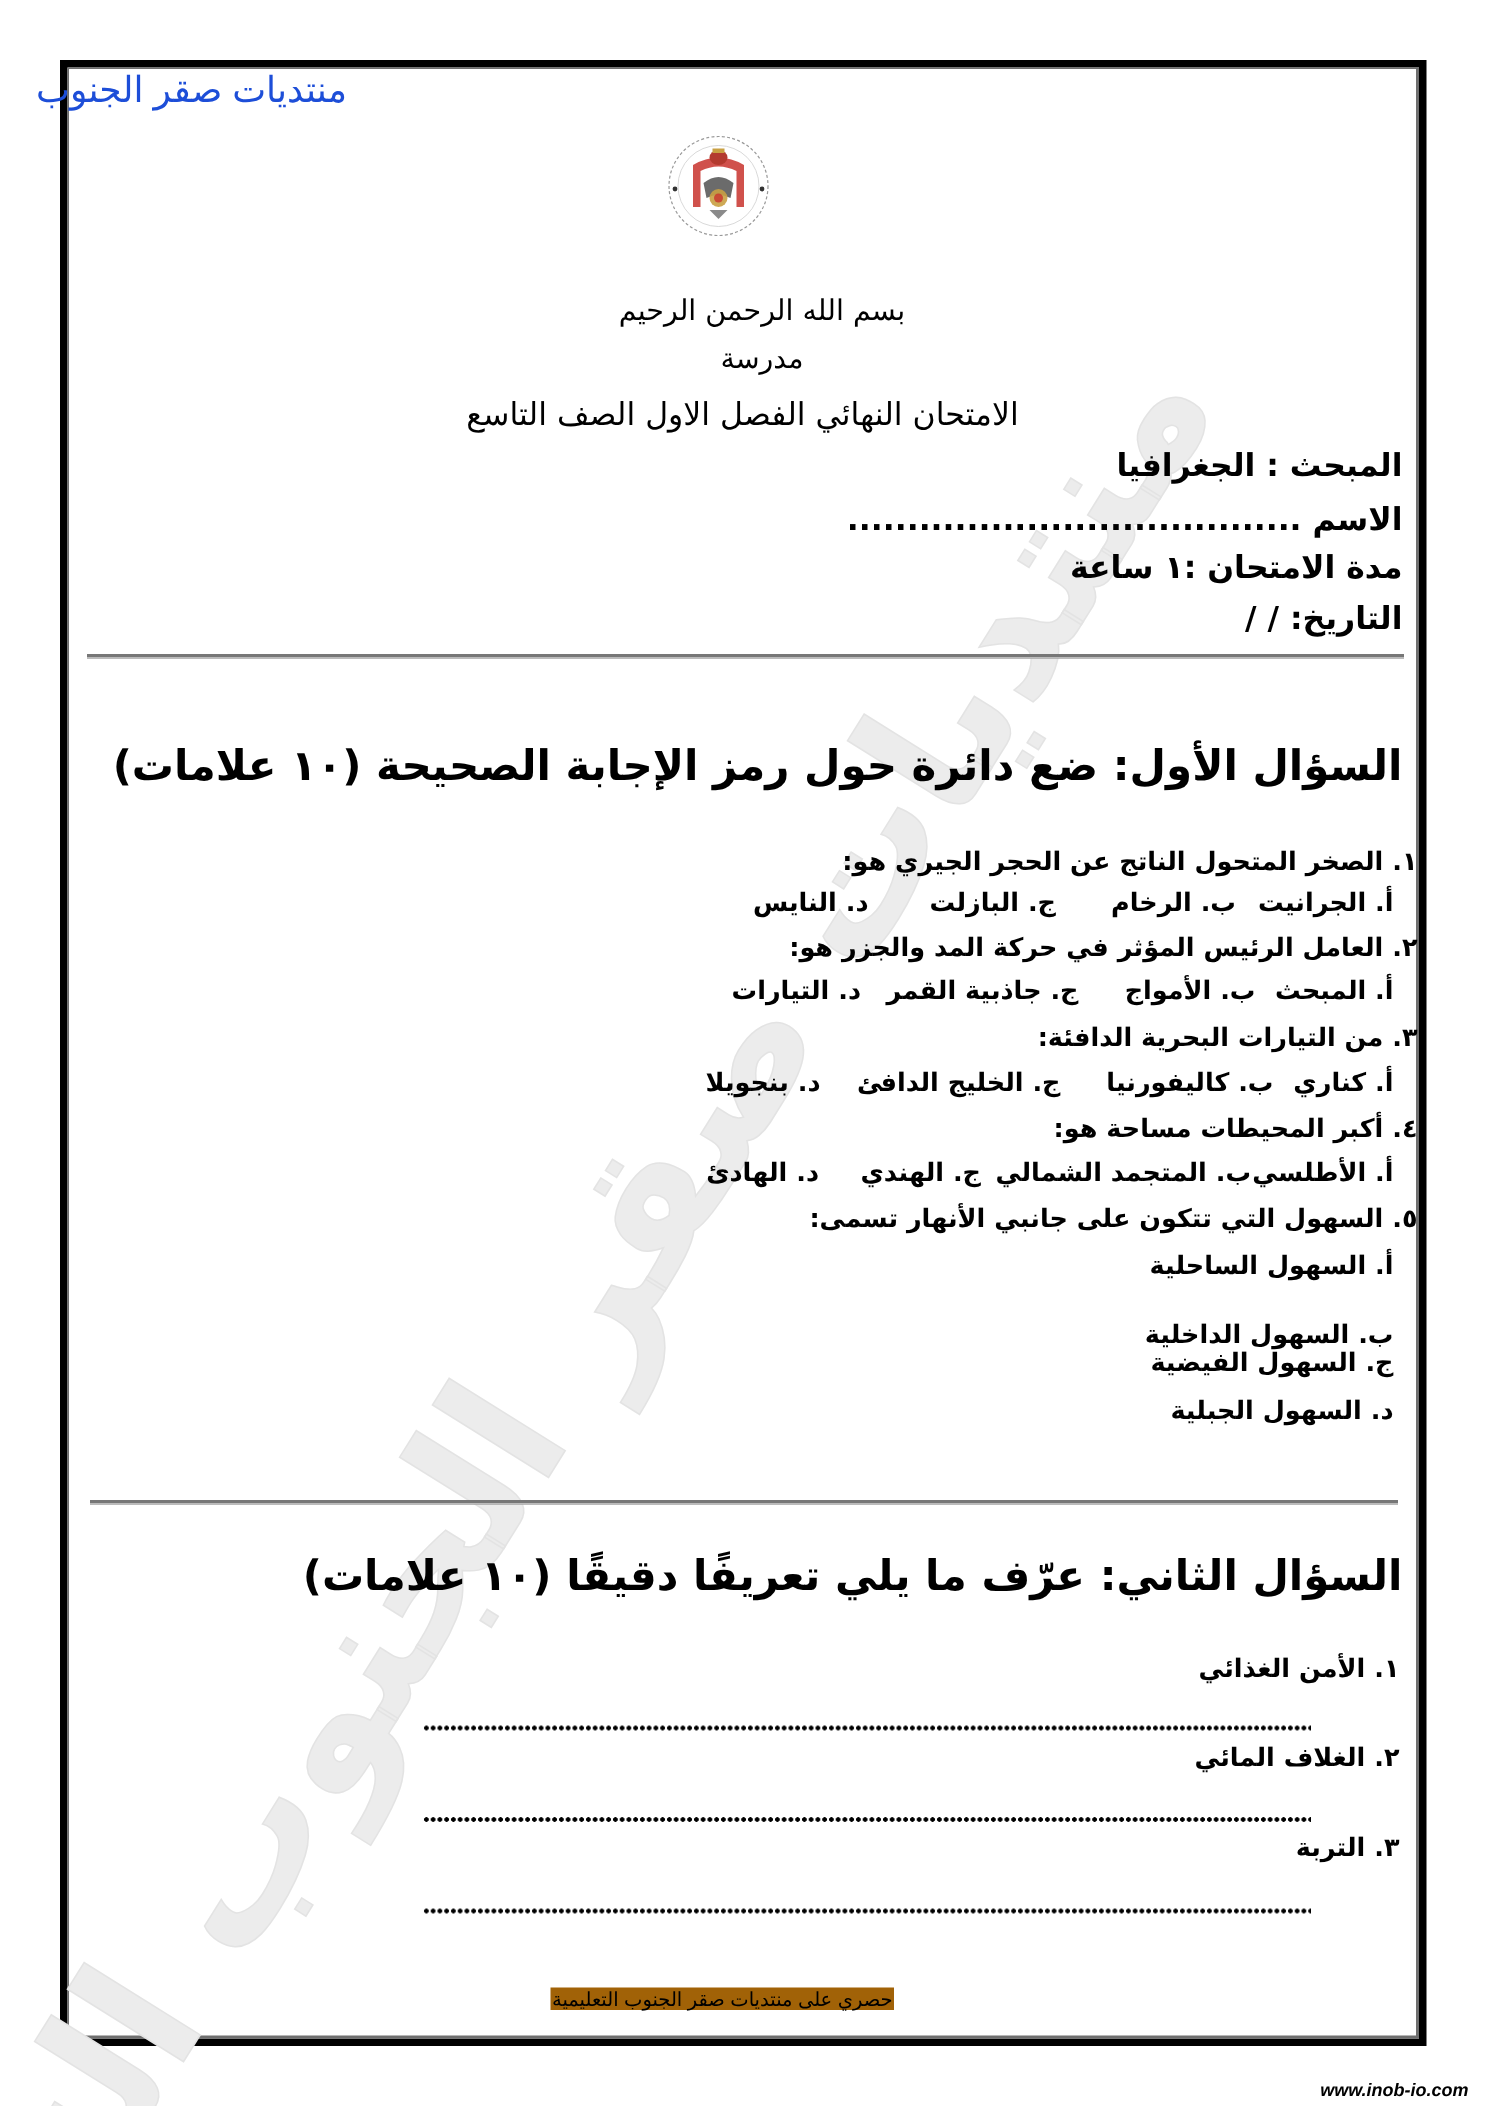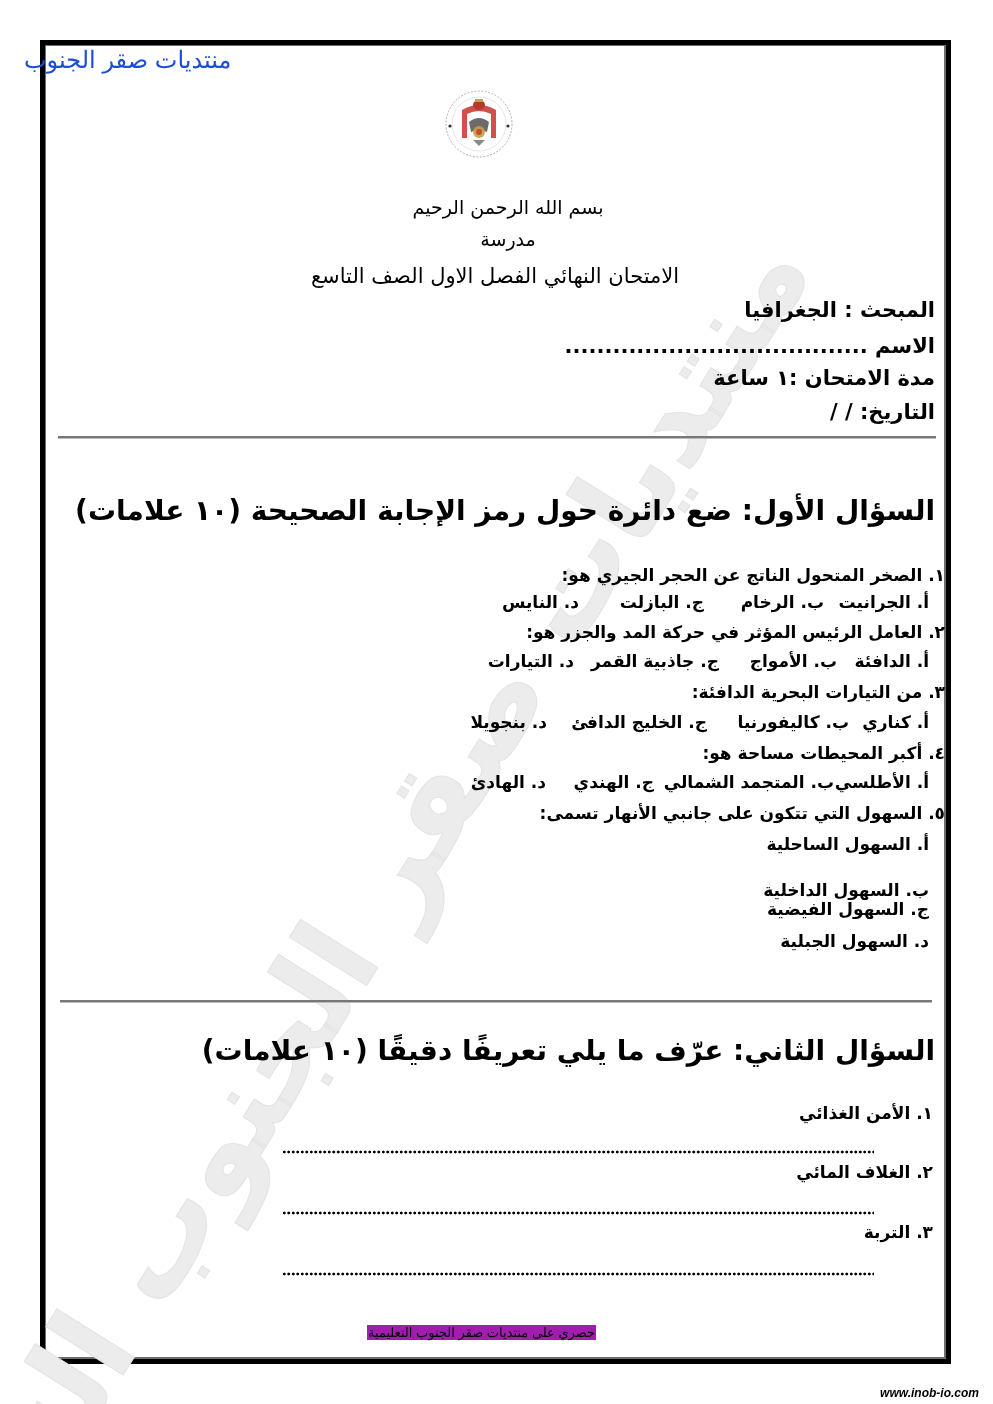--- a/index.html
+++ b/index.html
@@ -57,21 +57,21 @@
   .def-item {
     position: absolute; right: 60px; font-weight: bold; font-size: 17px; direction: rtl;
     white-space: nowrap; z-index: 2;
   }
   .dots {
     position: absolute; left: 282px; width: 592px; height: 6px; z-index: 2;
     background-image: radial-gradient(circle, #000 1.4px, transparent 1.6px);
     background-size: 4.5px 6px; background-repeat: repeat-x;
   }
   .footer-highlight {
-    position: absolute; left: 367px; top: 1325px; background: #a21caf; color: #000;
+    position: absolute; left: 367px; top: 1325px; background: #a16207; color: #000;
     font-size: 13px; font-family: "Liberation Sans", sans-serif; direction: rtl;
     padding: 0 1px; white-space: nowrap; z-index: 2;
   }
   .footer-url {
     position: absolute; right: 14px; top: 1386px; font-size: 12px; font-weight: bold;
     font-style: italic; font-family: "Liberation Sans", sans-serif; white-space: nowrap;
   }
 </style>
 </head>
 <body>
@@ -118,21 +118,21 @@
 <div class="q-line" style="top:565px;">١. الصخر المتحول الناتج عن الحجر الجيري هو:</div>
 <div class="options" style="top:592px;">
   <span style="width:105px;">أ. الجرانيت</span>
   <span style="width:120px;">ب. الرخام</span>
   <span style="width:125px;">ج. البازلت</span>
   <span>د. النايس</span>
 </div>
 
 <div class="q-line" style="top:622px;">٢. العامل الرئيس المؤثر في حركة المد والجزر هو:</div>
 <div class="options" style="top:651px;">
-  <span style="width:92px;">أ. الدافئة</span>
+  <span style="width:92px;">أ. المبحث</span>
   <span style="width:118px;">ب. الأمواج</span>
   <span style="width:145px;">ج. جاذبية القمر</span>
   <span>د. التيارات</span>
 </div>
 
 <div class="q-line" style="top:682px;">٣. من التيارات البحرية الدافئة:</div>
 <div class="options" style="top:712px;">
   <span style="width:80px;">أ. كناري</span>
   <span style="width:142px;">ب. كاليفورنيا</span>
   <span style="width:160px;">ج. الخليج الدافئ</span>

